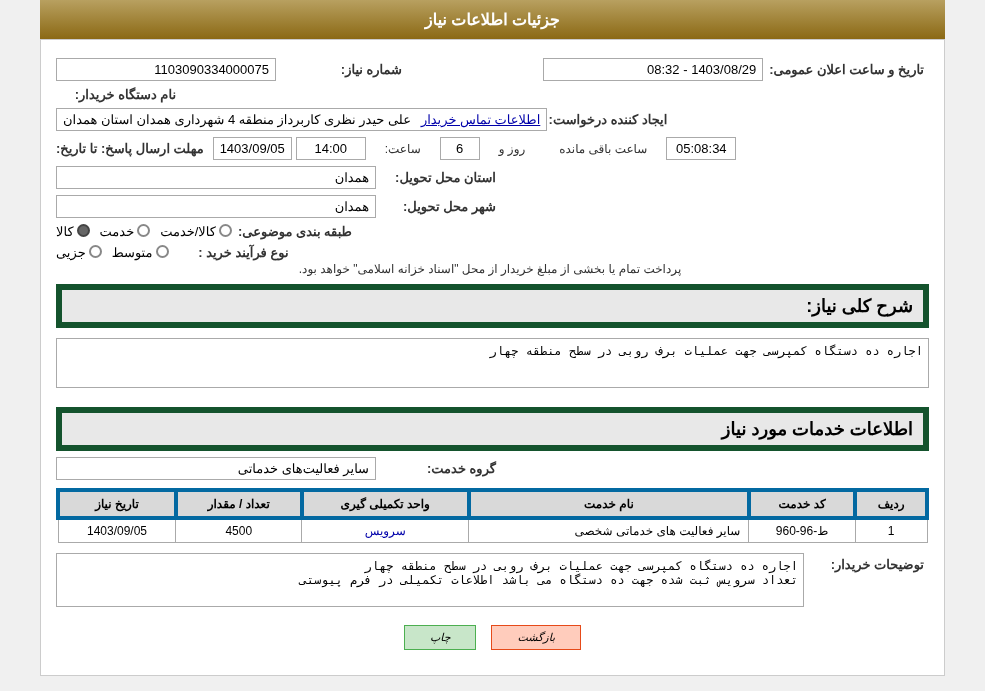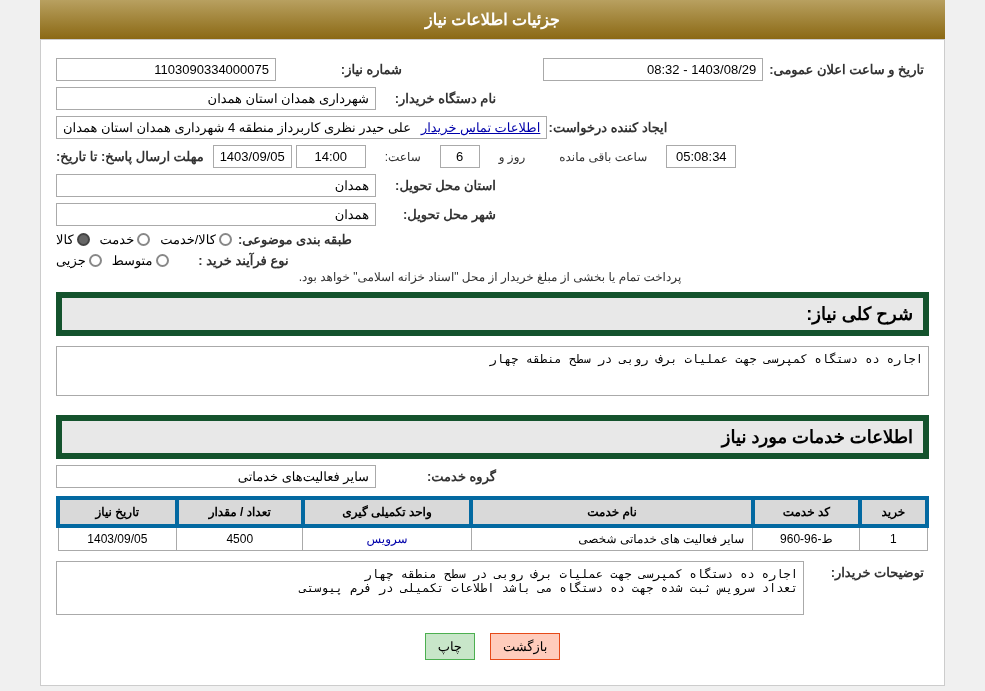--- a/index.html
+++ b/index.html
@@ -87,21 +87,21 @@
       margin: 0 15px;
     }
     .radio-group {
       display: flex;
       align-items: center;
       gap: 10px;
       justify-content: flex-end;
     }
     .radio-item {
       display: flex;
-      align-items: center;
+      align-items: flex-start;
       gap: 3px;
     }
     .radio-circle {
       width: 13px;
       height: 13px;
       border-radius: 50%;
       border: 2px solid #888;
       background: #fff;
       display: inline-block;
     }
@@ -147,25 +147,26 @@
     table td.service-name {
       text-align: right;
     }
     .btn-row {
       display: flex;
       justify-content: center;
       gap: 15px;
       margin: 15px 0;
     }
     .btn {
-      padding: 5px 12px;
+      padding: 5px 25px;
       border: 1px solid #888;
       cursor: pointer;
-      font-size: 13px;
+      font-size: 11px;
       font-family: Tahoma, Arial, sans-serif;
+      font-style: italic;
     }
     .btn-print {
       background: #c8e6c9;
       border-color: #4caf50;
     }
     .btn-back {
       background: #ffccbc;
       border-color: #e64a19;
     }
     .inner-wrap {
@@ -188,21 +189,20 @@
         <div class="value-box medium">1403/08/29 - 08:32</div>
       </div>
       <div style="display:flex; align-items:center; gap:6px;">
         <span class="label">شماره نیاز:</span>
         <div class="value-box medium">1103090334000075</div>
       </div>
     </div>
 
     <div class="info-row">
       <span class="label">نام دستگاه خریدار:</span>
-      <div class="value-box wide">شهرداری همدان استان همدان</div>
     </div>
 
     <div class="info-row">
       <span class="label">ایجاد کننده درخواست:</span>
       <div class="value-box wide" style="display:flex; align-items:center; justify-content:space-between; gap:10px;">
         <span class="link-text">اطلاعات تماس خریدار</span>
         <span>علی حیدر نظری کاربرداز منطقه 4 شهرداری همدان استان همدان</span>
       </div>
     </div>
 
@@ -271,21 +271,21 @@
 
     <div class="info-row" style="margin-top:6px;">
       <span class="label">گروه خدمت:</span>
       <div class="value-box wide">سایر فعالیت‌های خدماتی</div>
     </div>
 
     <div class="table-section">
       <table>
         <thead>
           <tr>
-            <th>خرید</th>
+            <th>ردیف</th>
             <th>کد خدمت</th>
             <th>نام خدمت</th>
             <th>واحد تکمیلی گیری</th>
             <th>تعداد / مقدار</th>
             <th>تاریخ نیاز</th>
           </tr>
         </thead>
         <tbody>
           <tr>
             <td>1</td>

